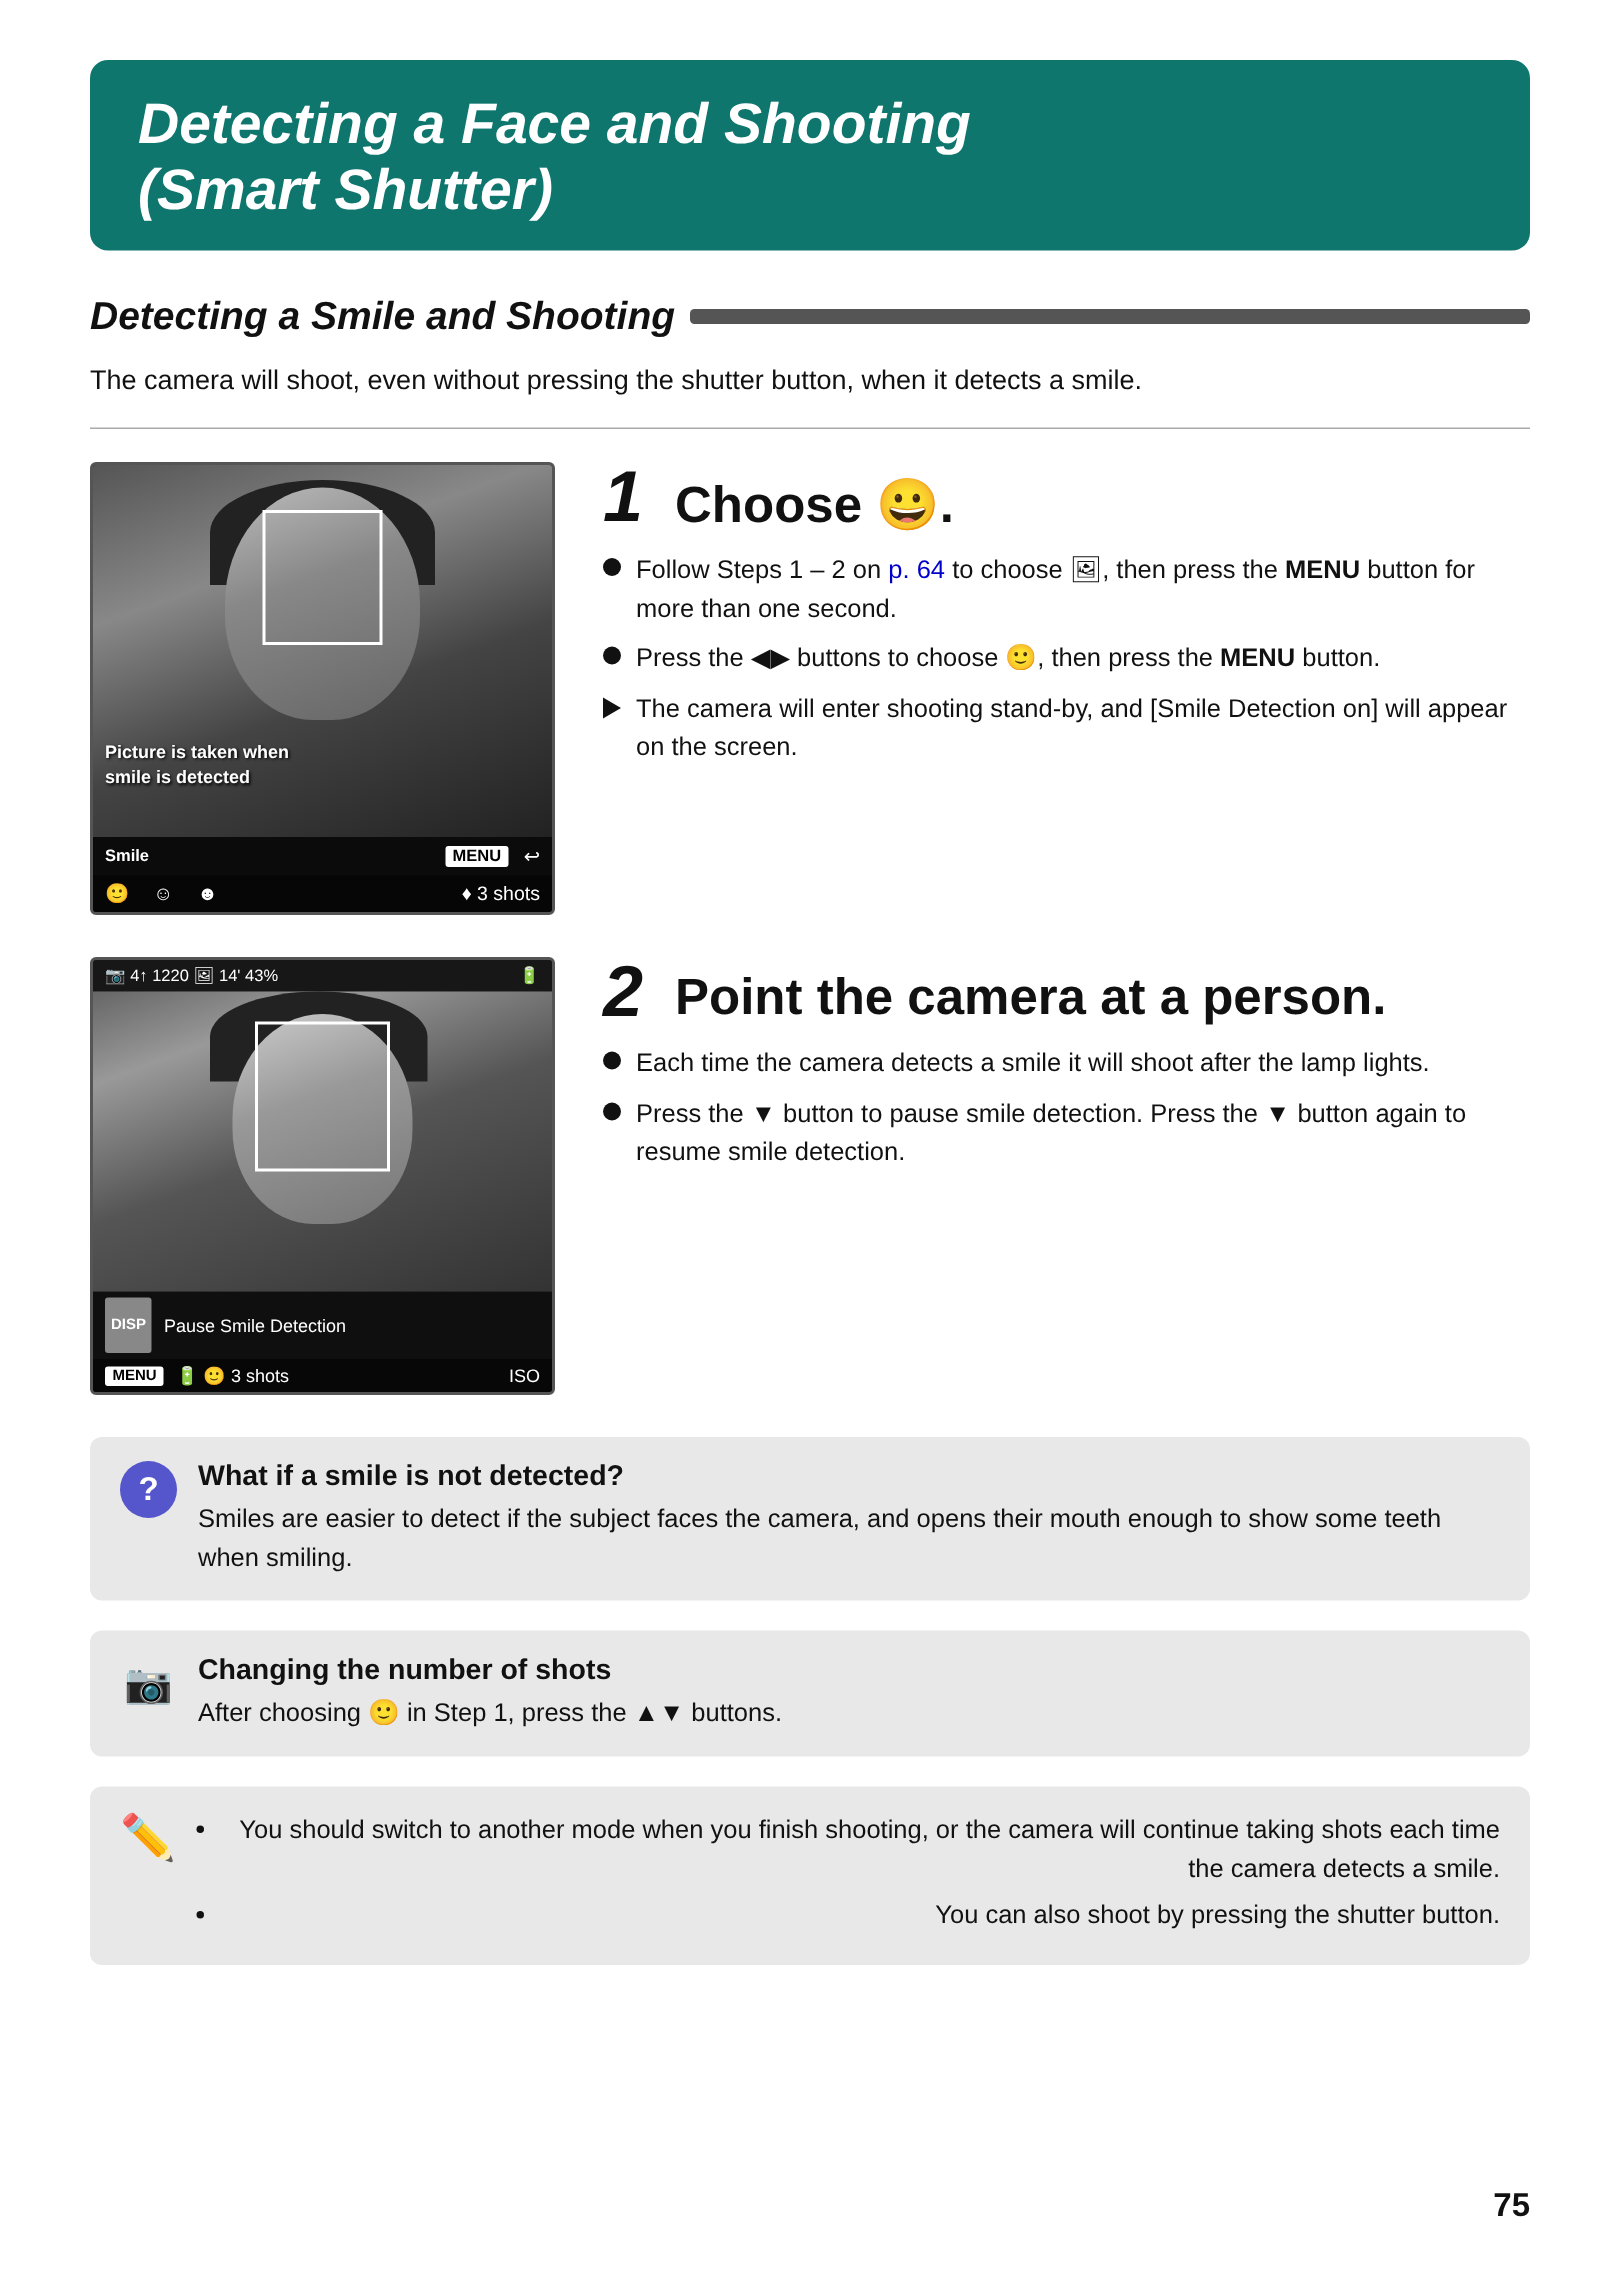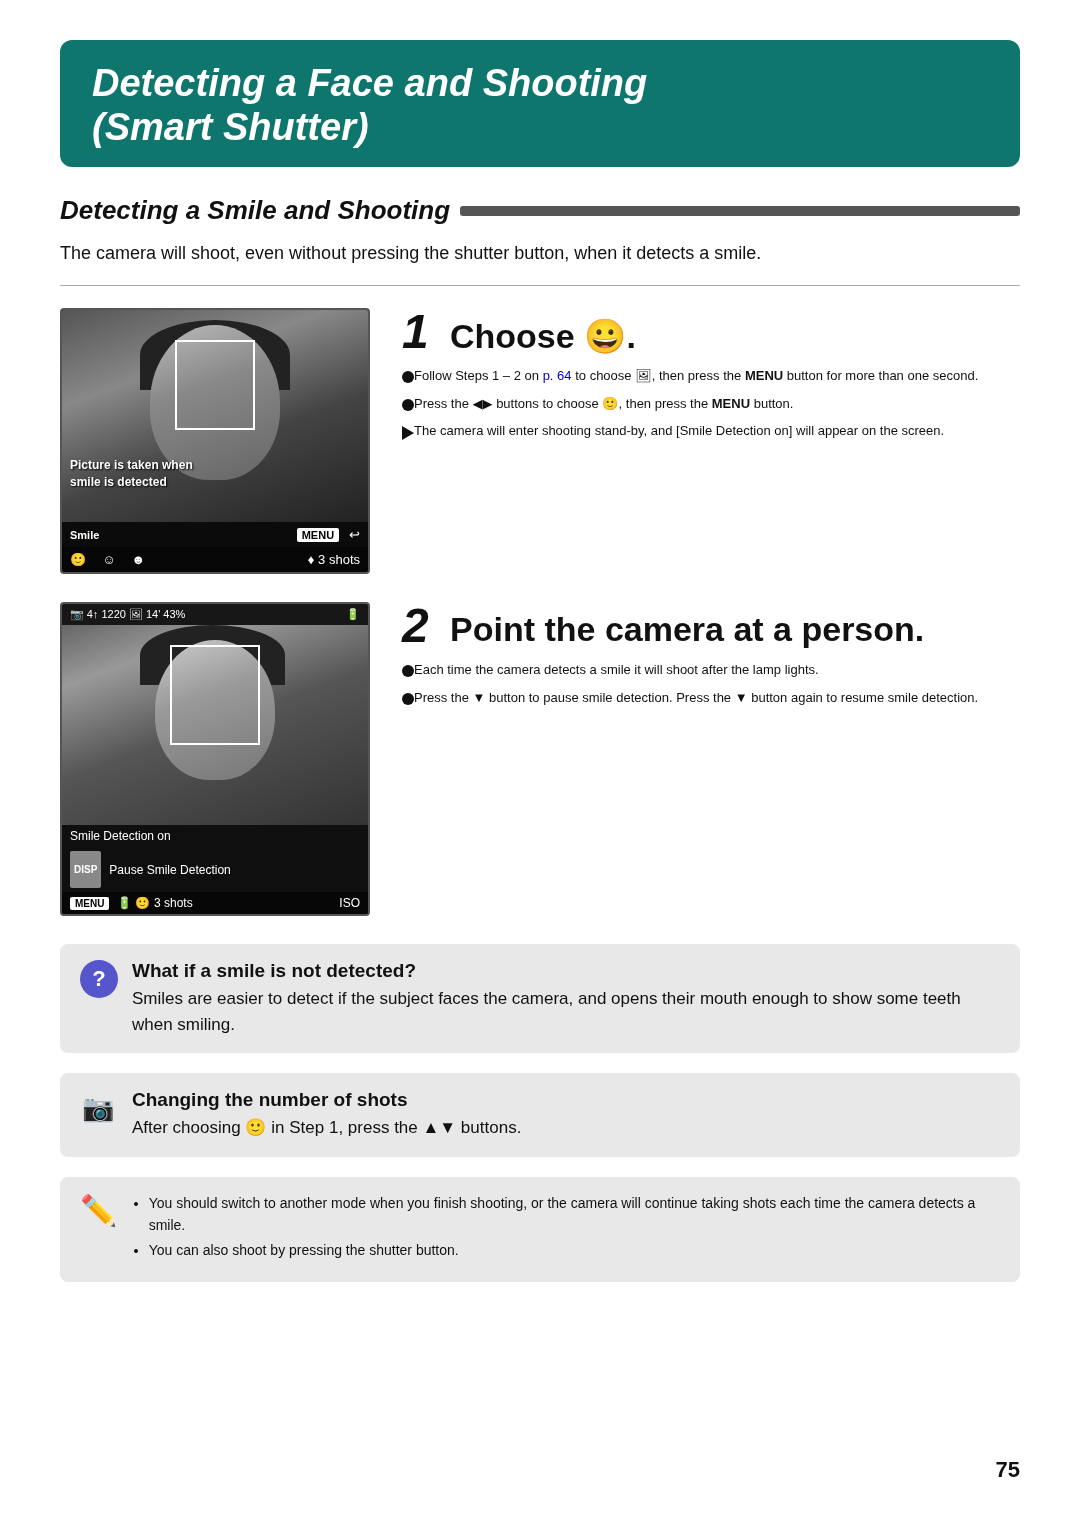--- a/index.html
+++ b/index.html
@@ -75,21 +75,21 @@
       width: 310px;
       min-width: 310px;
       background: #222;
       border: 2px solid #555;
       border-radius: 4px;
       position: relative;
       overflow: hidden;
     }
     .camera-screen {
       width: 100%;
-      height: 212px;
+      height: 248px;
       background: linear-gradient(160deg, #555 0%, #888 30%, #444 60%, #222 100%);
       position: relative;
       display: flex;
       align-items: flex-end;
       justify-content: flex-start;
     }
     .camera-screen-2 {
       width: 100%;
       height: 200px;
       background: linear-gradient(160deg, #666 0%, #999 20%, #555 50%, #333 100%);
@@ -235,21 +235,22 @@
       font-style: normal;
     }
     .step-bullets {
       list-style: none;
       padding: 0;
       margin: 0;
     }
     .step-bullets li {
       display: flex;
       align-items: flex-start;
-      font-size: 13px;
+      gap: 10px;
+      font-size: 17px;
       line-height: 1.5;
       margin-bottom: 8px;
       color: #111;
     }
     .bullet-circle {
       width: 12px;
       height: 12px;
       min-width: 12px;
       background: #111;
       border-radius: 50%;
@@ -321,24 +322,25 @@
     }
     .note-icon {
       font-size: 30px;
       min-width: 36px;
     }
     .note-bullets {
       list-style: disc;
       padding-left: 18px;
     }
     .note-bullets li {
-      font-size: 14px;
+      font-size: 17px;
       line-height: 1.55;
       color: #111;
       margin-bottom: 4px;
+      text-align: right;
     }
     
     .page-number {
       position: absolute;
       bottom: 38px;
       right: 60px;
       font-size: 22px;
       font-weight: bold;
       color: #111;
     }
@@ -441,23 +443,20 @@
       </div>
       <div class="camera-screen-2">
         <div class="face-silhouette" style="top:0;">
           <div class="hair-2"></div>
           <div class="face-oval-2"></div>
         </div>
         <div class="face-rect" style="width:90px;height:100px;top:20px;"></div>
       </div>
       <div class="screen-bottom-bar-2">
         <div class="bottom-row">
-          <span>Smile Detection on</span>
-        </div>
-        <div class="bottom-row">
           <span class="icon-box-disp">DISP</span>
           <span>Pause Smile Detection</span>
         </div>
         <div class="bottom-row" style="background:rgba(0,0,0,0.5);">
           <span class="icon-box" style="font-size:10px;">MENU</span>
           <span>🔋 🙂  3 shots</span>
           <span style="flex:1"></span>
           <span>ISO</span>
         </div>
       </div>

